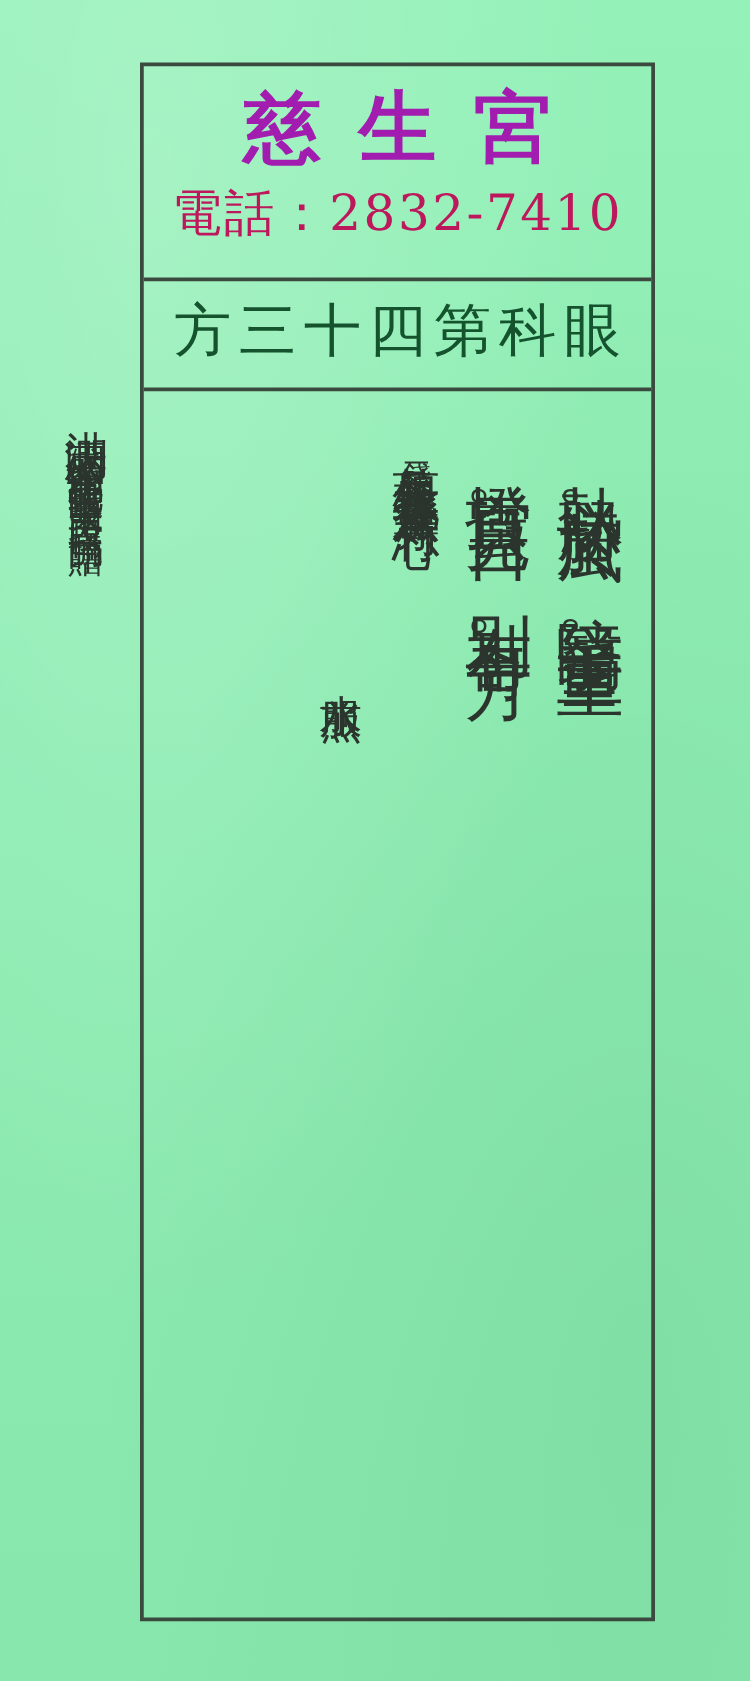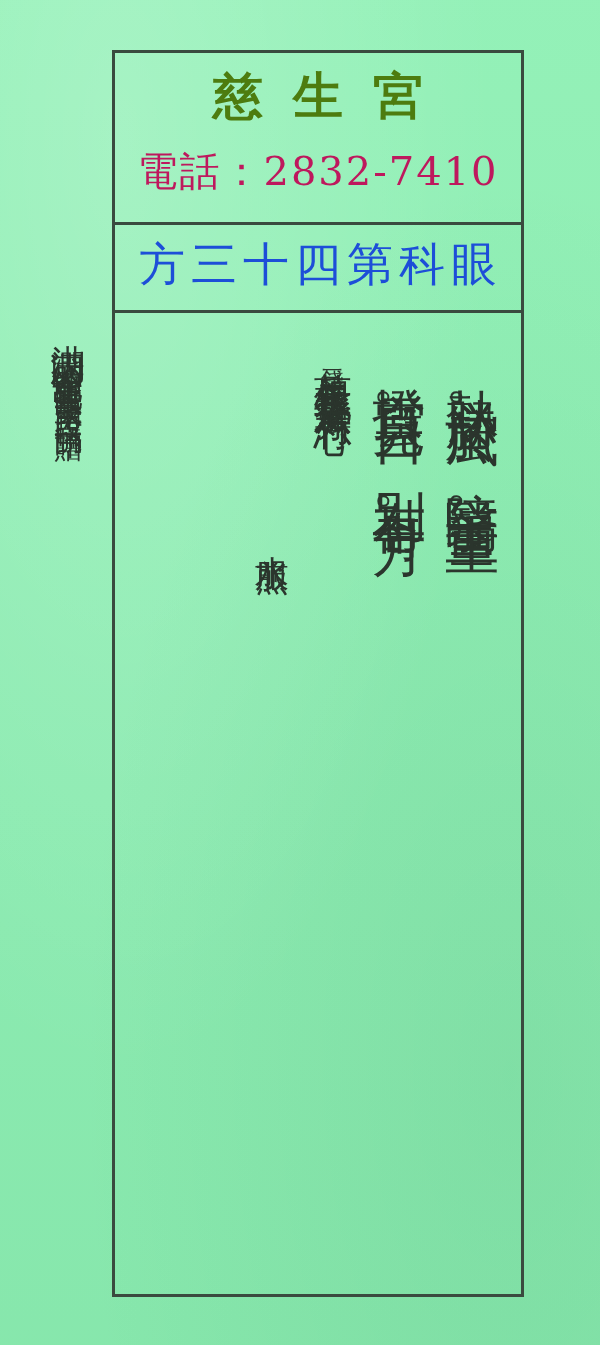--- a/index.html
+++ b/index.html
@@ -45,25 +45,25 @@
     box-sizing: border-box;
   }
   .temple-name {
     position: absolute;
     top: 18px;
     left: 0;
     right: 0;
     text-align: center;
     font-family: "DejaVu Serif", serif;
     font-weight: bold;
-    font-size: 50px;
+    font-size: 62px;
     letter-spacing: 30px;
     text-indent: 30px;
     line-height: 1;
-    color: #4d7c0f;
+    color: #a21caf;
   }
   .temple-phone {
     position: absolute;
     top: 98px;
     left: 0;
     right: 0;
     text-align: center;
     font-family: "DejaVu Serif", serif;
     font-size: 40px;
     letter-spacing: 2px;
@@ -81,21 +81,21 @@
     position: absolute;
     top: 12px;
     left: 0;
     right: 0;
     text-align: center;
     font-family: "DejaVu Serif", serif;
     font-size: 46px;
     letter-spacing: 6px;
     text-indent: 6px;
     line-height: 1.2;
-    color: #1d4ed8;
+    color: #14532d;
   }
 
   
   .body-area {
     position: relative;
     height: 978px;
     display: flex;
     flex-direction: row-reverse;
     justify-content: flex-start;
     padding: 26px 14px 10px 14px;

